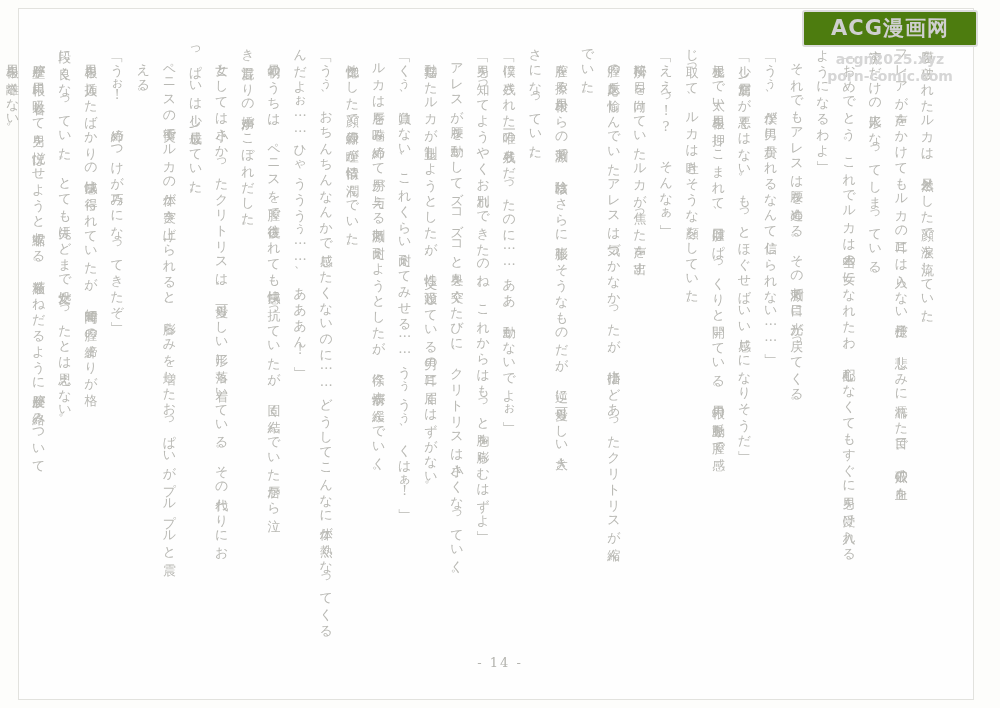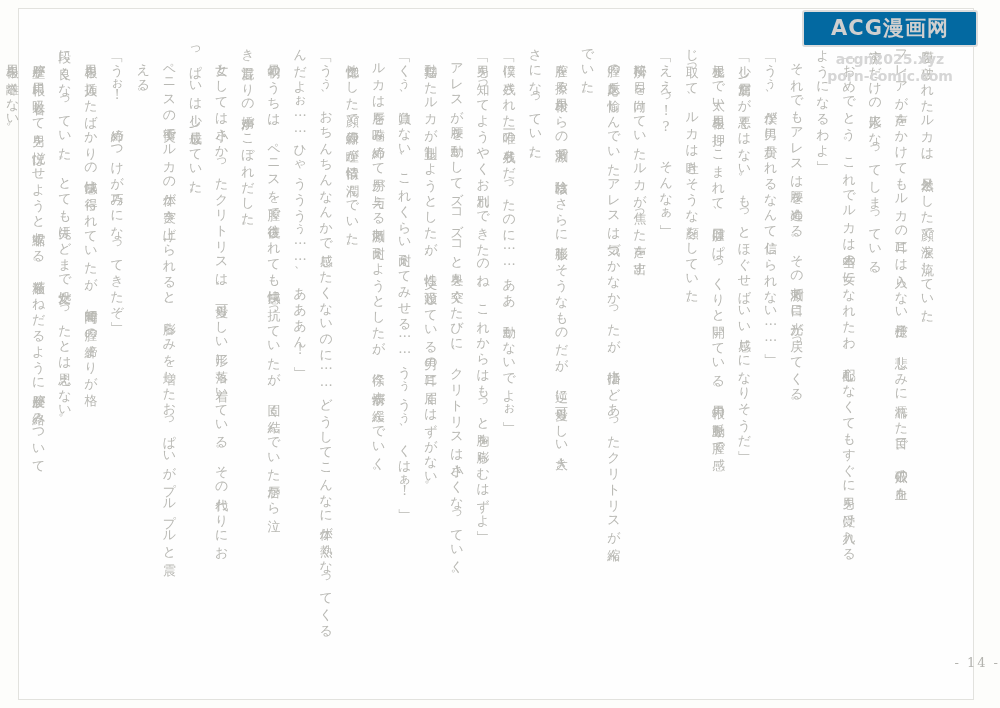--- a/index.html
+++ b/index.html
@@ -37,21 +37,21 @@
     font-family: "DejaVu Sans", sans-serif;
   }
   #watermark .wm-title {
     color: #cfcfcf;
     font-size: 21px;
     font-weight: bold;
     letter-spacing: 1px;
     border: 2px solid #dcdcdc;
     border-radius: 3px;
     padding: 2px 6px 3px 6px;
-    background: #0369a1;
+    background: #4d7c0f;
     display: block;
     margin-bottom: 4px;
   }
   #watermark .wm-line {
     color: #d6d6d6;
     font-size: 14px;
     line-height: 1.18;
     font-weight: bold;
     display: block;
     white-space: nowrap;
@@ -83,21 +83,21 @@
     box-sizing: border-box;
   }
   .vcol.indent {
     padding-top: 14px;
   }
   #page-number {
     position: absolute;
     left: 0;
     right: 0;
     bottom: 38px;
-    text-align: right;
+    text-align: center;
     font-family: "DejaVu Serif", serif;
     font-size: 13px;
     color: #b3b3ae;
     letter-spacing: 2px;
   }
 </style>
 </head>
 <body>
 
 <div id="page">

